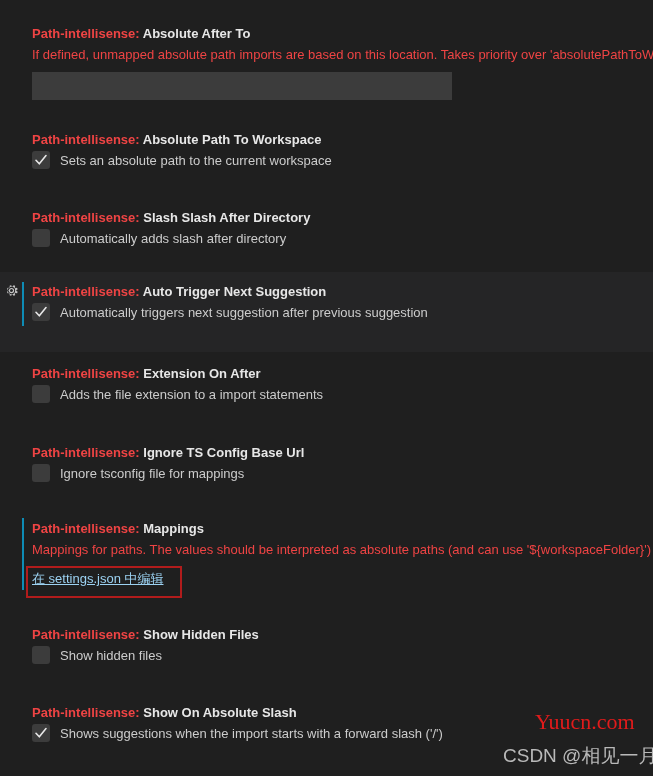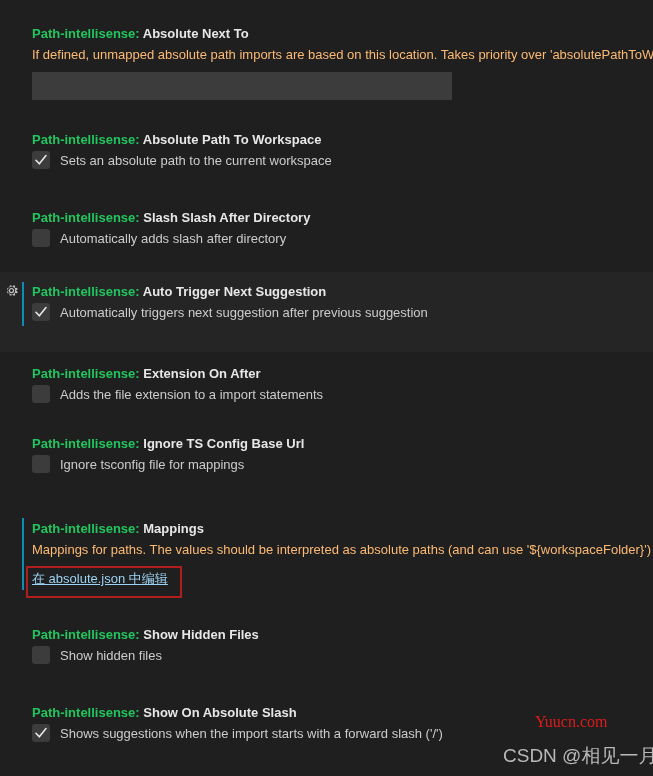--- a/index.html
+++ b/index.html
@@ -53,34 +53,34 @@
   .setting-title {
     position: absolute;
     left: 32px;
     font-size: 13px;
     line-height: 17px;
     white-space: nowrap;
     color: #9d9d9d;
     font-weight: bold;
   }
   .setting-title .cat {
-    color: #22c55e;
+    color: #ef4444;
     font-weight: bold;
   }
   .setting-title .name {
     color: #e7e7e7;
     font-weight: bold;
   }
 
   .setting-desc {
     position: absolute;
     left: 32px;
     font-size: 13px;
     line-height: 18px;
-    color: #fdba74;
+    color: #ef4444;
     white-space: nowrap;
   }
 
   .checkbox-line {
     position: absolute;
     left: 32px;
     height: 20px;
   }
   .checkbox {
     position: absolute;
@@ -135,42 +135,42 @@
     position: absolute;
     border: 2px solid #b11c1c;
     box-sizing: border-box;
     pointer-events: none;
   }
 
   .watermark-red {
     position: absolute;
     color: #e01b1b;
     font-family: "Liberation Serif", "DejaVu Serif", serif;
-    font-size: 16px;
+    font-size: 22px;
     line-height: 24px;
     white-space: nowrap;
   }
   .watermark-gray {
     position: absolute;
     color: #b9b9b9;
     font-family: "Liberation Sans", "DejaVu Sans", sans-serif;
     font-size: 19px;
     line-height: 24px;
     white-space: nowrap;
   }
 </style>
 </head>
 <body>
 
 <div class="settings-list">
 
   <div class="setting-row" style="top:22px;height:70px;">
     <div class="setting-title" style="top:3px;">
       <span class="cat">Path-intellisense:</span>
-      <span class="name">Absolute Next To</span>
+      <span class="name">Absolute After To</span>
     </div>
     <div class="setting-desc" style="top:24px;">If defined, unmapped absolute path imports are based on this location. Takes priority over 'absolutePathToW</div>
     <input class="text-input" style="left: 32px; top: 50px; width: 420px; height: 28px;" type="text" value="">
   </div>
 
   <div class="setting-row" style="top:128px;height:48px;">
     <div class="setting-title" style="top:3px;">
       <span class="cat">Path-intellisense:</span>
       <span class="name">Absolute Path To Workspace</span>
     </div>
@@ -221,39 +221,39 @@
     <div class="setting-title" style="top:3px;">
       <span class="cat">Path-intellisense:</span>
       <span class="name">Extension On After</span>
     </div>
     <div class="checkbox-line" style="top:23px;">
       <span class="checkbox"></span>
       <span class="checkbox-label">Adds the file extension to a import statements</span>
     </div>
   </div>
 
-  <div class="setting-row" style="top:432px;height:48px;">
+  <div class="setting-row" style="top:441px;height:48px;">
     <div class="setting-title" style="top:3px;">
       <span class="cat">Path-intellisense:</span>
       <span class="name">Ignore TS Config Base Url</span>
     </div>
     <div class="checkbox-line" style="top:23px;">
       <span class="checkbox"></span>
       <span class="checkbox-label">Ignore tsconfig file for mappings</span>
     </div>
   </div>
 
   <div class="setting-row" style="top:518px;height:84px;">
     <span class="accent-bar" style="top:0px;height:72px;"></span>
     <div class="setting-title" style="top:2px;">
       <span class="cat">Path-intellisense:</span>
       <span class="name">Mappings</span>
     </div>
     <div class="setting-desc" style="top:23px;">Mappings for paths. The values should be interpreted as absolute paths (and can use '${workspaceFolder}')</div>
-    <a class="json-link" style="left:32px;top:52px;">在 absolute.json 中编辑</a>
+    <a class="json-link" style="left:32px;top:52px;">在 settings.json 中编辑</a>
     <span class="annotation-box" style="left:26px;top:48px;width:156px;height:32px;"></span>
   </div>
 
   <div class="setting-row" style="top:623px;height:48px;padding-left:24px;">
     <div class="setting-title" style="top:3px;">
       <span class="cat">Path-intellisense:</span>
       <span class="name">Show Hidden Files</span>
     </div>
     <div class="checkbox-line" style="top:23px;">
       <span class="checkbox"></span>

